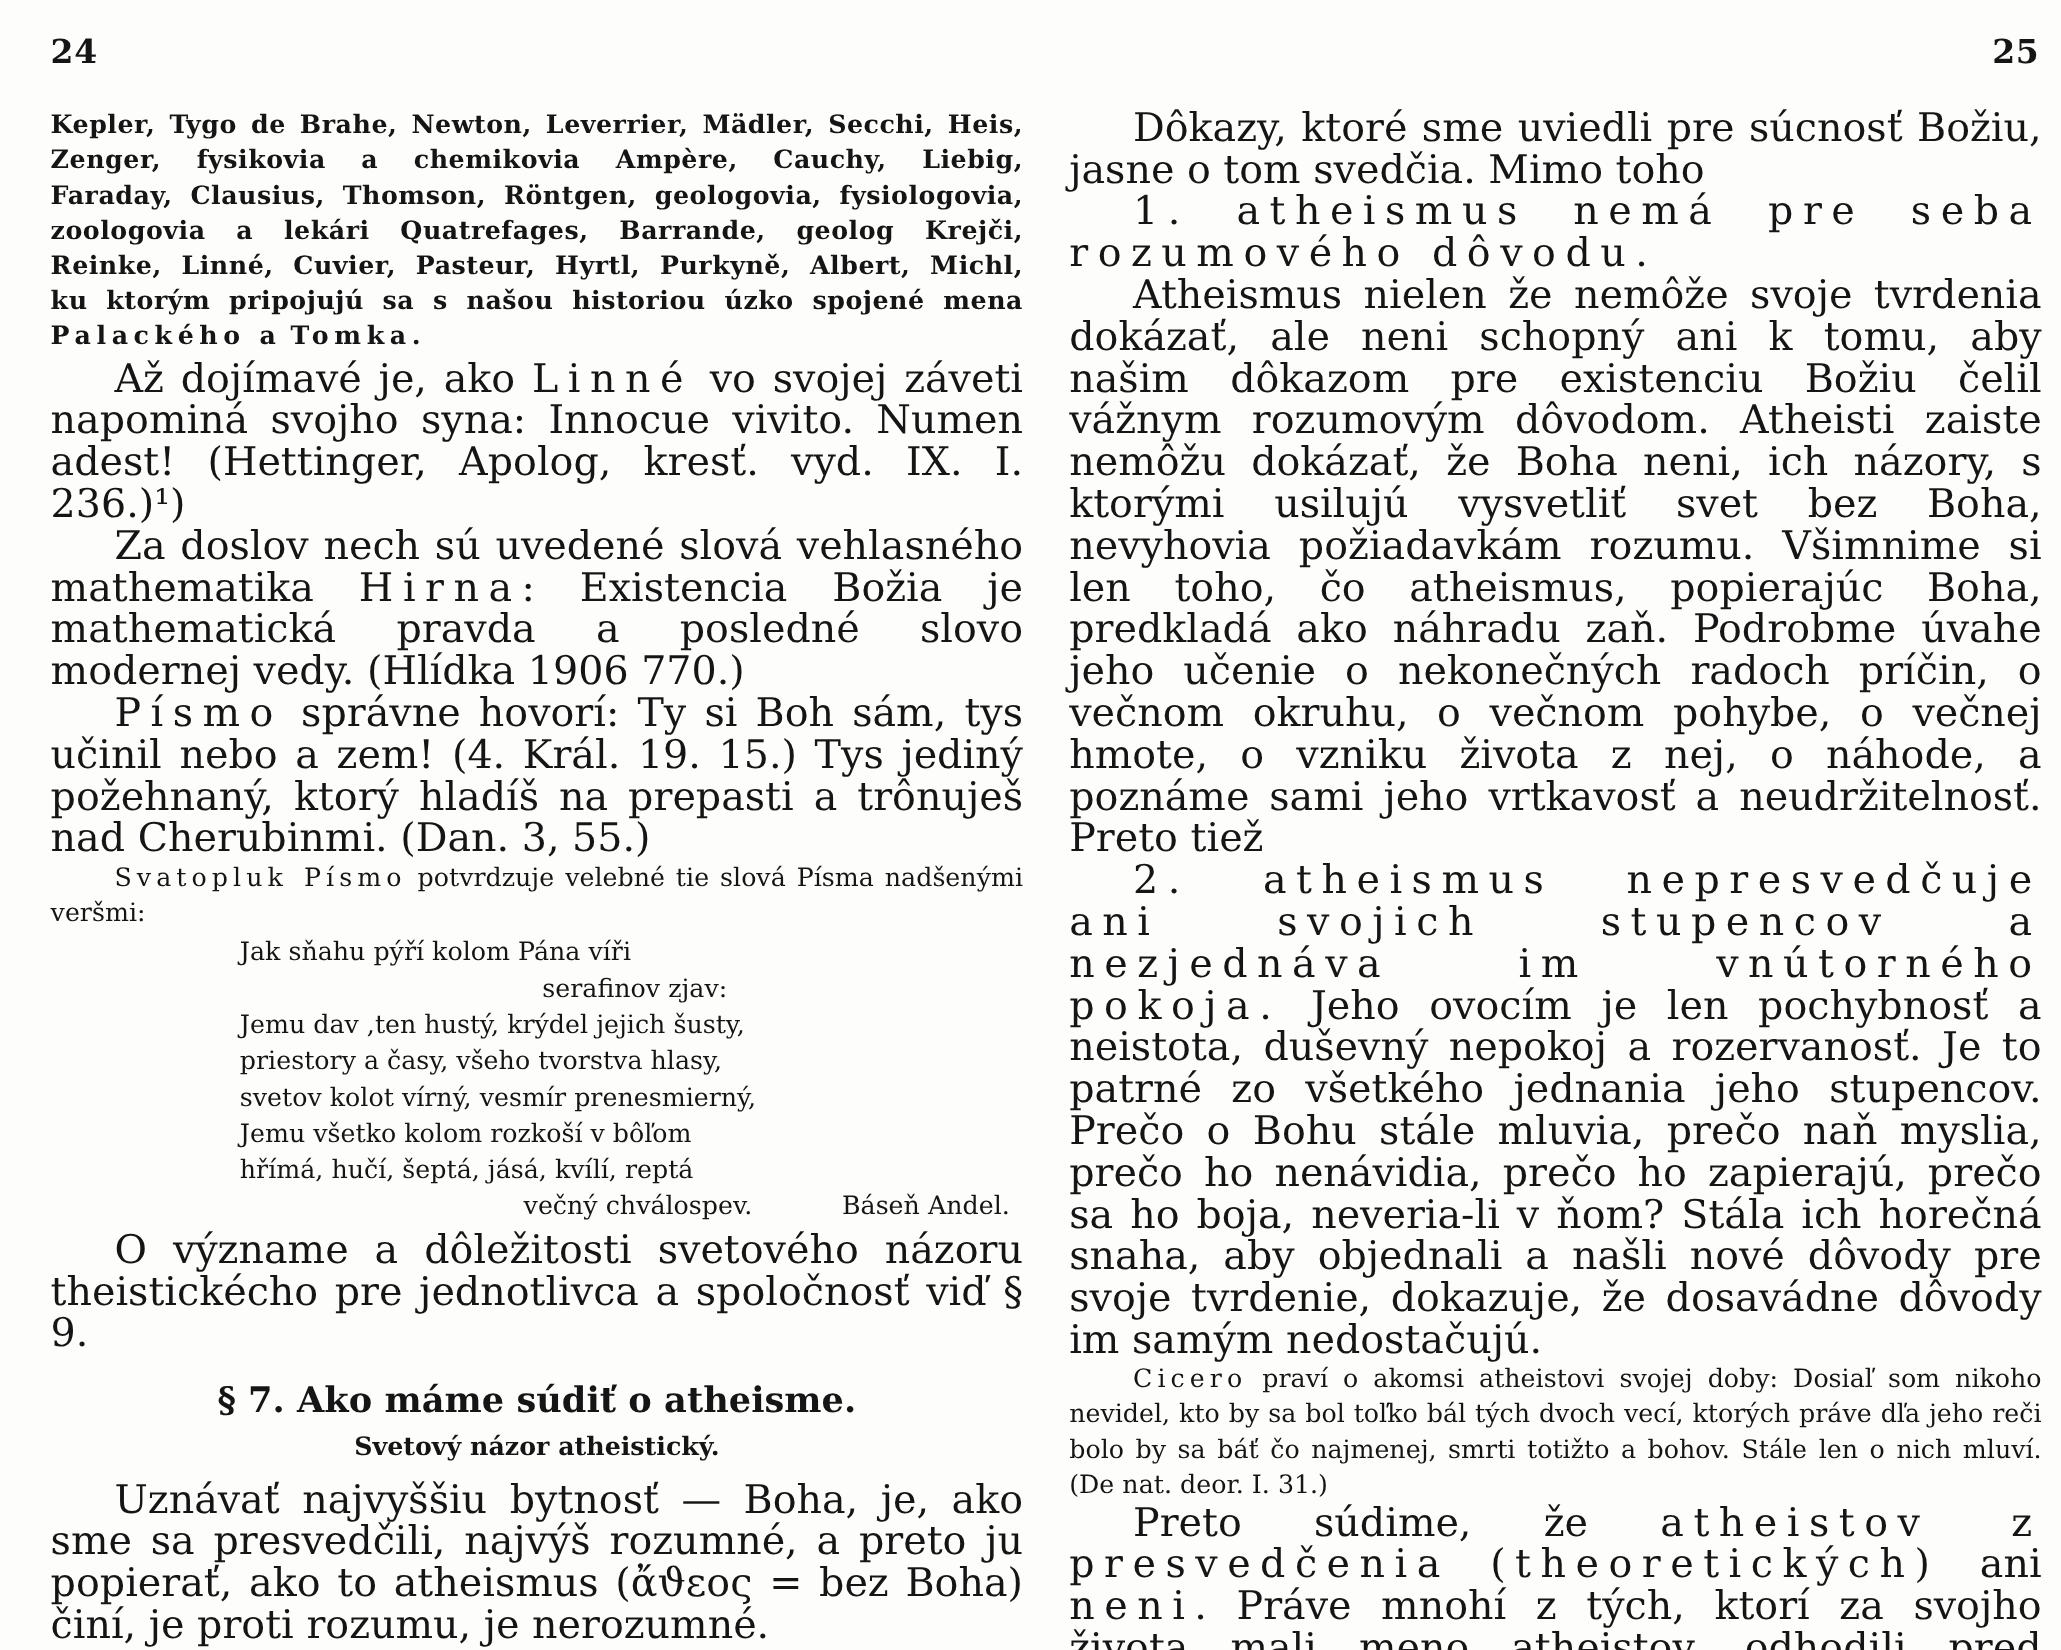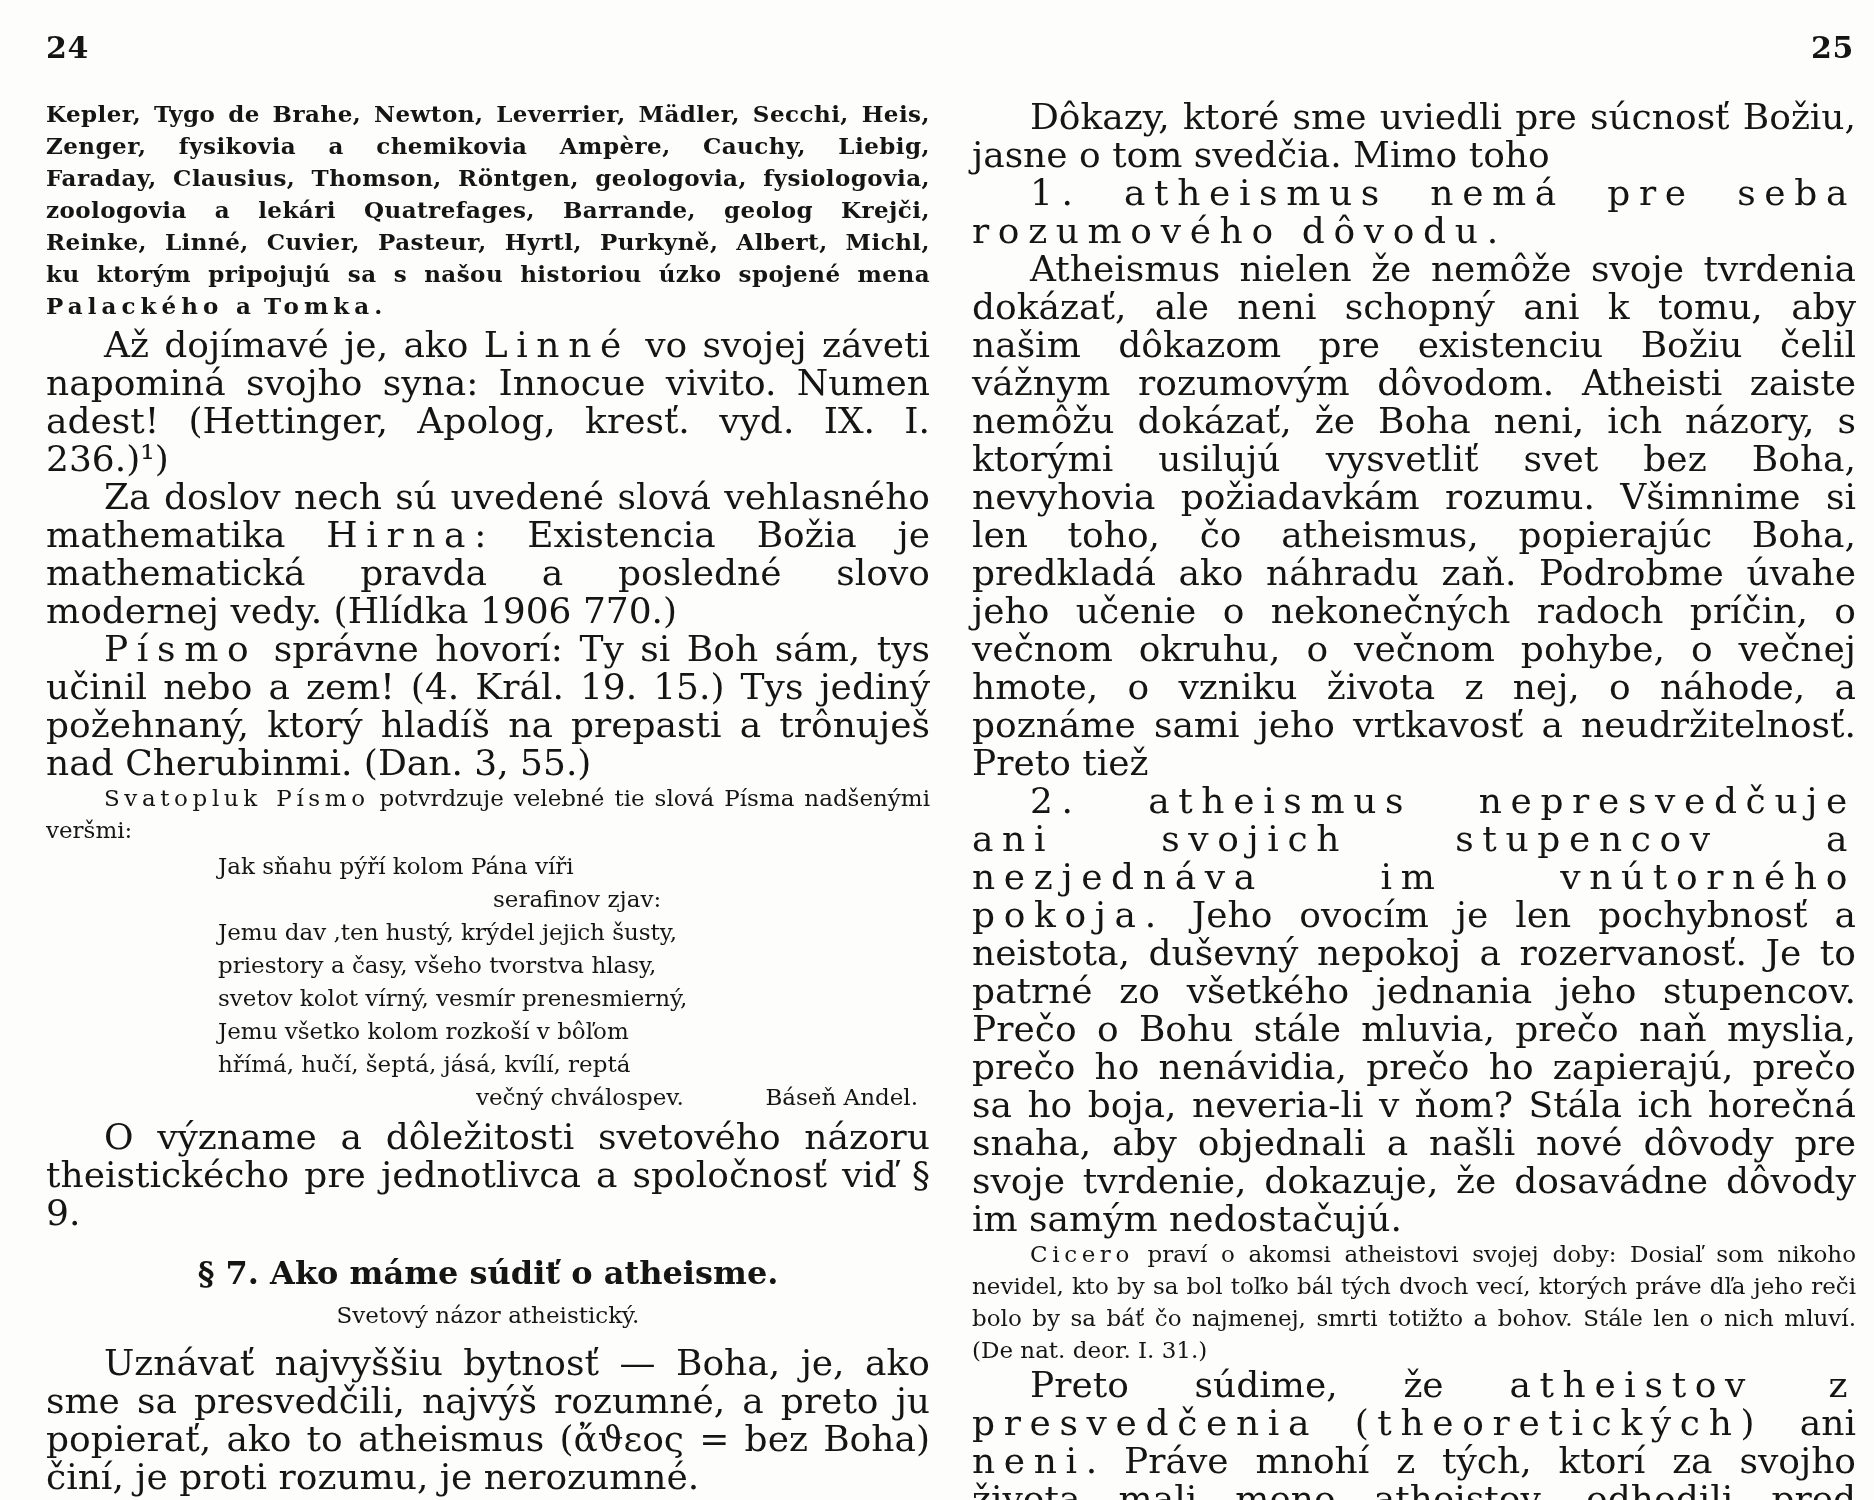--- a/index.html
+++ b/index.html
@@ -36,21 +36,21 @@
   .names .sp{letter-spacing:0.22em;}
   .small-para .sp{letter-spacing:0.2em;}
 
   .verse{font-size:23px;line-height:33px;margin:4px 0 4px 172px;}
   .verse-line{white-space:nowrap;}
   .v-indent-1{padding-left:275px;}
   .v-indent-2{padding-left:258px;}
   .v-attr{float:right;margin-right:12px;}
 
   .heading{font-size:32px;font-weight:bold;text-align:center;margin:22px 0 10px 0;}
-  .subtitle{font-size:23px;text-align:center;margin:0 0 16px 0;}
+  .subtitle{font-size:23px;text-align:center;margin:0 0 16px 0;font-weight:bold;}
 
   .fn-rule{width:178px;border:0;border-top:2px solid #1c1c1c;margin:12px 0 6px 0;height:0;}
   .footnote{font-size:23px;line-height:32px;text-indent:62px;text-align:left;}
 </style>
 </head>
 <body>
 
 <div class="sheet">
   <div class="page page-left">
     <div class="page-number pn-left">24</div>

